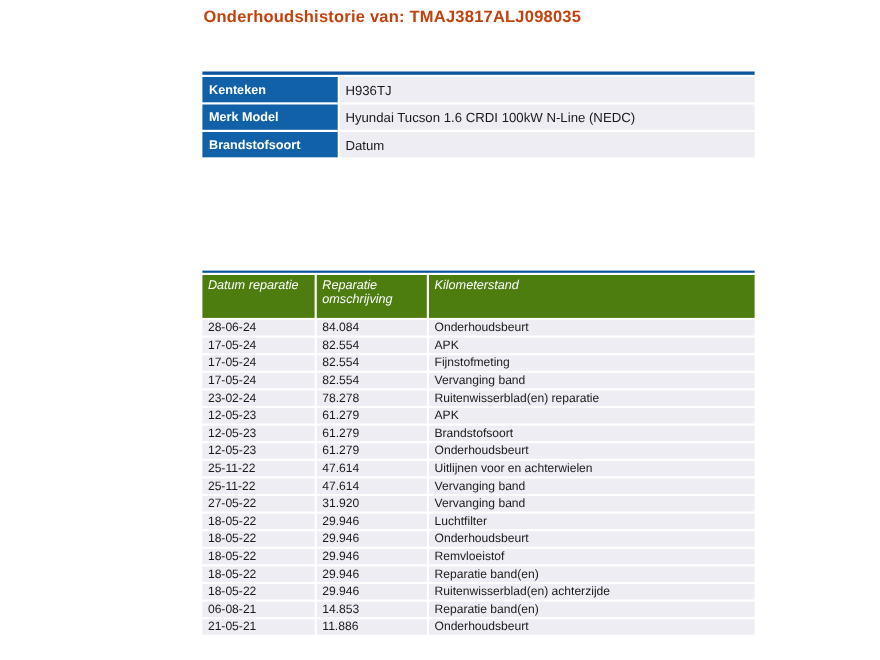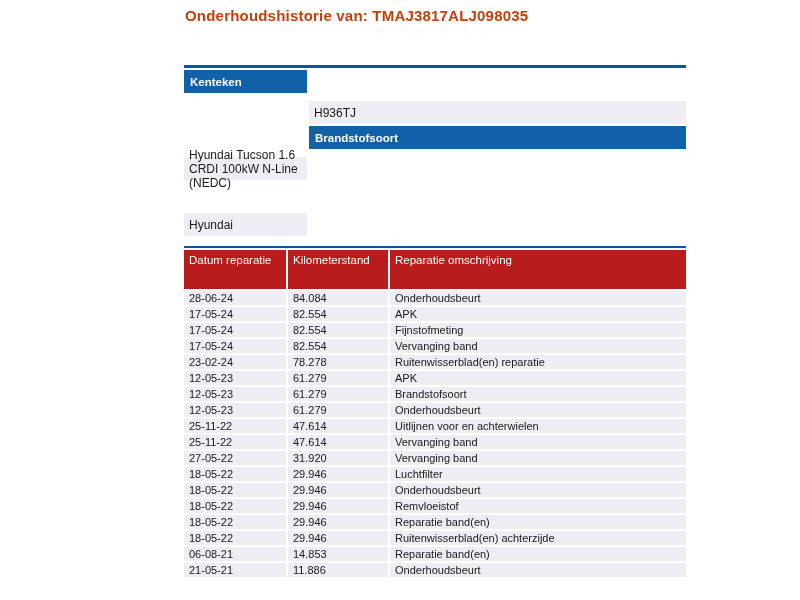--- a/index.html
+++ b/index.html
@@ -45,32 +45,32 @@
     display: flex; align-items: center;
     padding-left: 6px;
   }
   .v-value {
     background: #ededf3;
     color: #1a1a1a;
     font-size: 12px;
     height: 23px;
     display: flex; align-items: center;
     padding-left: 5px;
-    margin-top: 31px;
   }
   
   .maint { top: 246px; }
   .maint .tbl-topbar { height: 2px; }
   .maint-grid { grid-template-columns: 102px 100px 1fr; }
   .m-head {
-    background: #b91c1c;
+    background: #4d7c0f;
     color: #ffffff;
     font-size: 11.5px;
     height: 35px;
     padding: 4px 0 0 5px;
+    font-style: italic;
   }
   .m-cell {
     background: #ededf3;
     color: #1a1a1a;
     font-size: 11px;
     height: 14px;
     display: flex; align-items: center;
     padding-left: 5px;
     white-space: nowrap;
   }
@@ -78,32 +78,33 @@
 </head>
 <body>
 
 <div class="page-title">Onderhoudshistorie van: TMAJ3817ALJ098035</div>
 
 <div class="tbl" style="top:65px">
   <div class="tbl-topbar"></div>
   <div class="grid vehicle-grid">
     <div class="v-label">Kenteken</div>
     <div class="v-value">H936TJ</div>
+    <div class="v-label">Merk Model</div>
     <div class="v-value">Hyundai Tucson 1.6 CRDI 100kW N-Line (NEDC)</div>
     <div class="v-label">Brandstofsoort</div>
-    <div class="v-value">Hyundai</div>
+    <div class="v-value">Datum</div>
   </div>
 </div>
 
 <div class="tbl maint">
   <div class="tbl-topbar"></div>
   <div class="grid maint-grid">
     <div class="m-head">Datum reparatie</div>
+    <div class="m-head">Reparatie omschrijving</div>
     <div class="m-head">Kilometerstand</div>
-    <div class="m-head">Reparatie omschrijving</div>
 
     <div class="m-cell">28-06-24</div>
     <div class="m-cell">84.084</div>
     <div class="m-cell">Onderhoudsbeurt</div>
 
     <div class="m-cell">17-05-24</div>
     <div class="m-cell">82.554</div>
     <div class="m-cell">APK</div>
 
     <div class="m-cell">17-05-24</div>

